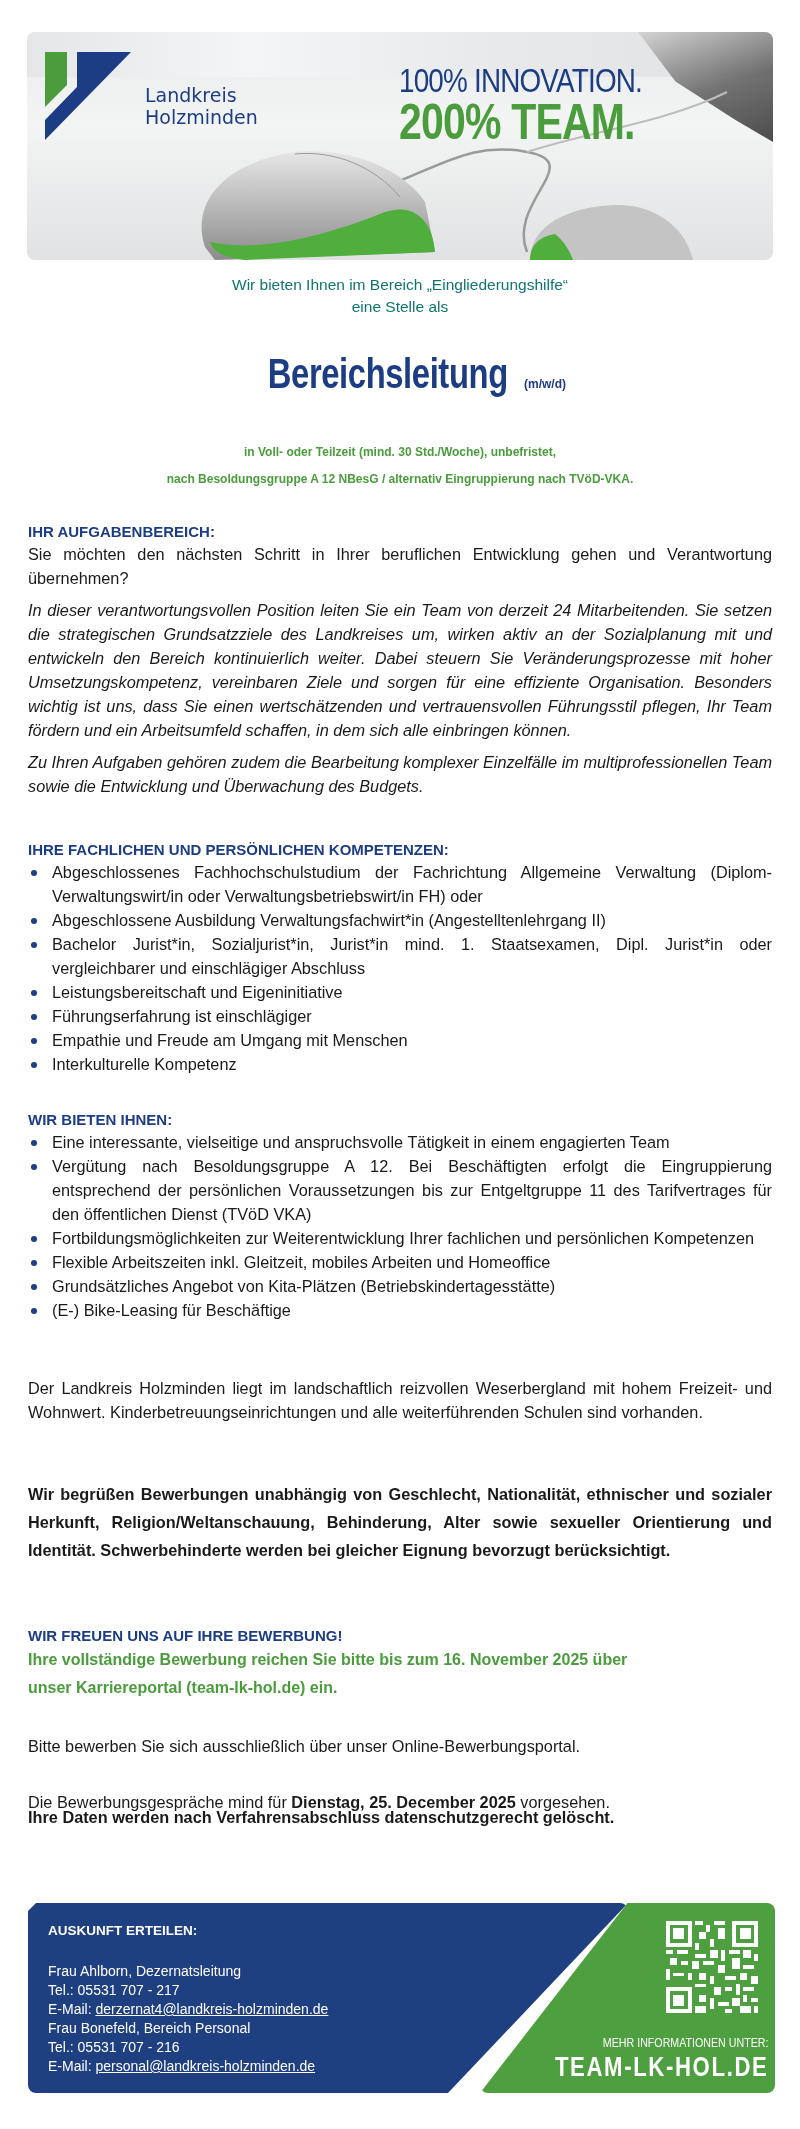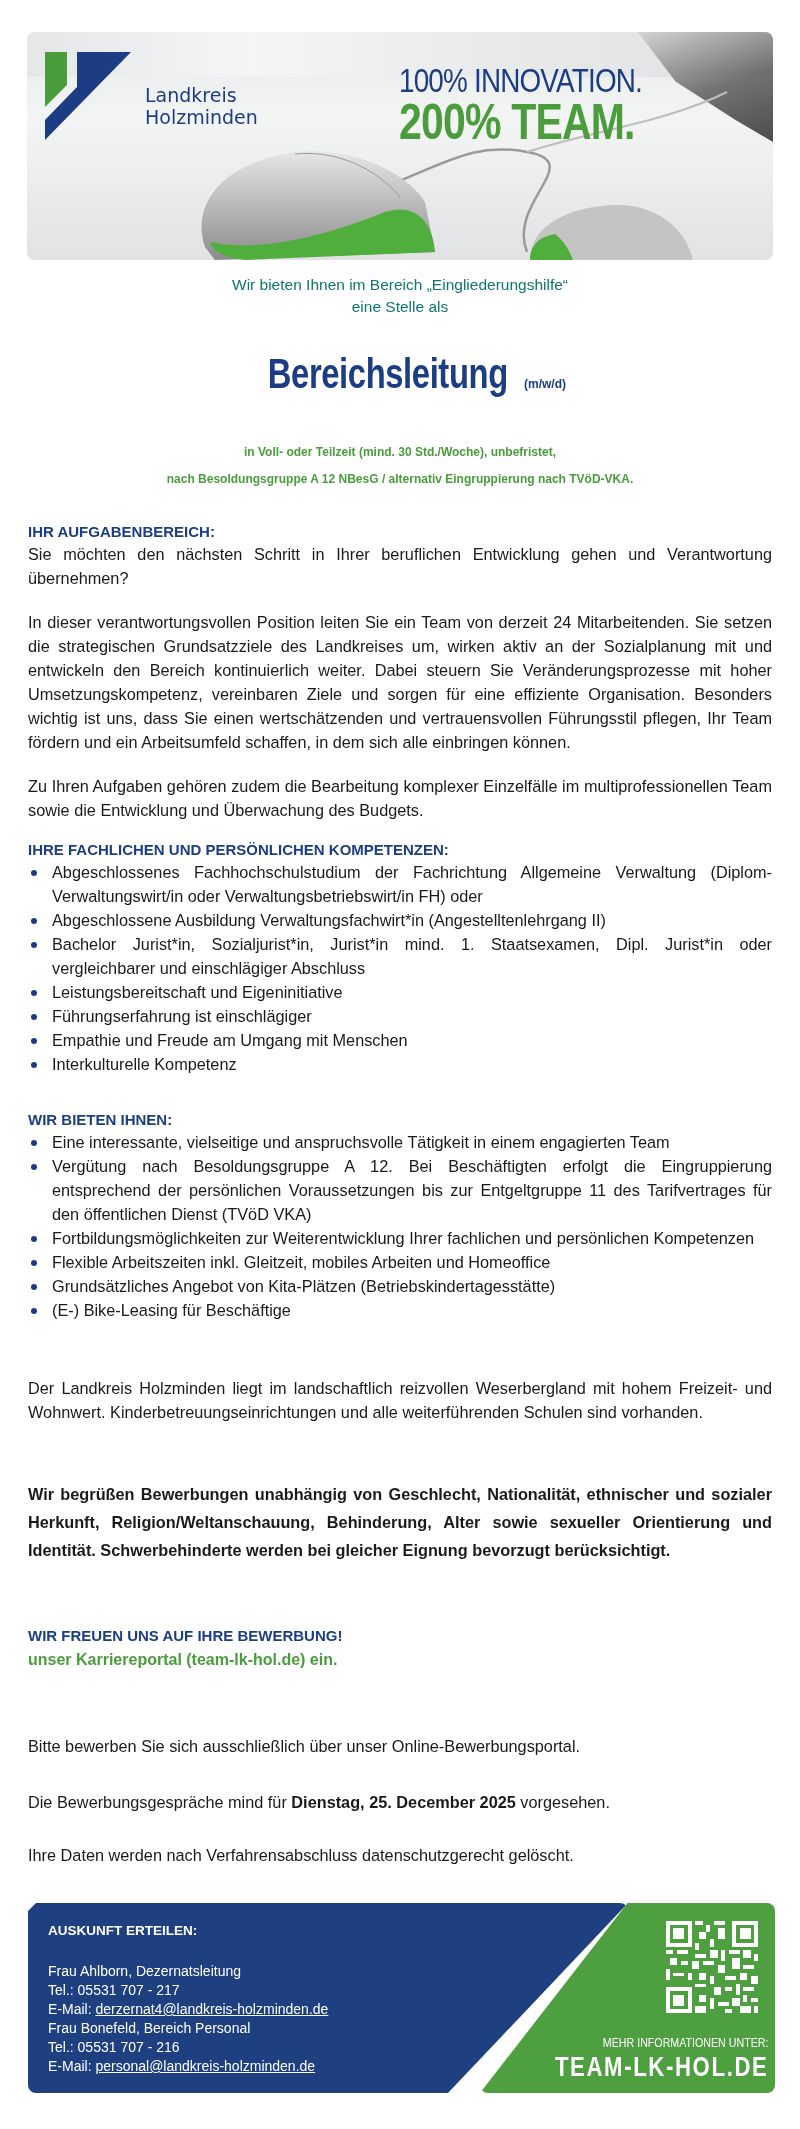--- a/index.html
+++ b/index.html
@@ -47,21 +47,21 @@
   .intro { top: 274px; font-size: 15.5px; line-height: 22px; color: #0f766e; }
   .title { top: 350px; }
   .title .big { color: #1c3d83; font-size: 42px; font-weight: bold; display: inline-block; transform: scaleX(.78); transform-origin: center; letter-spacing: -0.5px; }
   .title .small { color: #1c3d83; font-size: 12px; font-weight: bold; margin-left: -22px; vertical-align: baseline; }
   .subtitle { top: 431px; color: #4a9c3c; font-weight: bold; font-size: 12px; line-height: 27px; margin-top: 8px; }
 
   
   .content { position: absolute; left: 28px; width: 744px; font-size: 16.3px; line-height: 24px; }
   .h { color: #1c3d83; font-weight: bold; font-size: 15px; line-height: 20px; }
   .p { text-align: justify; }
-  .p + .p { margin-top: 20px; }
+  .p + .p { margin-top: 8px; font-style: italic; }
   ul.bullets { list-style: none; }
   ul.bullets li { position: relative; padding-left: 24px; text-align: justify; }
   ul.bullets li::before {
     content: ""; position: absolute; left: 3px; top: 10px; width: 6px; height: 6px;
     border-radius: 50%; background: #1c3d83;
   }
   .green-bold { color: #4a9c3c; font-weight: bold; font-size: 16px; line-height: 28px; }
 
   
   .footer-blue {
@@ -184,32 +184,33 @@
 <div class="content" style="top:1376px;">
   <div class="p">Der Landkreis Holzminden liegt im landschaftlich reizvollen Weserbergland mit hohem Freizeit- und Wohnwert. Kinderbetreuungseinrichtungen und alle weiterführenden Schulen sind vorhanden.</div>
 </div>
 
 <div class="content" style="top:1480px; line-height:28px;font-weight:bold;">
   <div class="p">Wir begrüßen Bewerbungen unabhängig von Geschlecht, Nationalität, ethnischer und sozialer Herkunft, Religion/Weltanschauung, Behinderung, Alter sowie sexueller Orientierung und Identität. Schwerbehinderte werden bei gleicher Eignung bevorzugt berücksichtigt.</div>
 </div>
 
 <div class="content" style="top:1626px;">
   <div class="h">WIR FREUEN UNS AUF IHRE BEWERBUNG!</div>
+  <div class="green-bold">Ihre vollständige Bewerbung reichen Sie bitte bis zum 16. November 2025 über</div>
   <div class="green-bold">unser Karriereportal (team-lk-hol.de) ein.</div>
 </div>
 
 <div class="content" style="top:1734px;">
   <div>Bitte bewerben Sie sich ausschließlich über unser Online-Bewerbungsportal.</div>
 </div>
 
 <div class="content" style="top:1790px;">
   <span>Die Bewerbungsgespräche mind für </span><b>Dienstag, 25. December 2025</b><span> vorgesehen.</span>
 </div>
 
-<div class="content" style="top:1843px;">
+<div class="content" style="top:1805px;font-weight:bold;">
   <div>Ihre Daten werden nach Verfahrensabschluss datenschutzgerecht gelöscht.</div>
 </div>
 
 <div class="footer-blue"></div>
 <div class="footer-green"></div>
 
 <div class="contact">
   <div class="ch">AUSKUNFT ERTEILEN:</div>
   <div class="block">
     <div>Frau Ahlborn, Dezernatsleitung</div>

